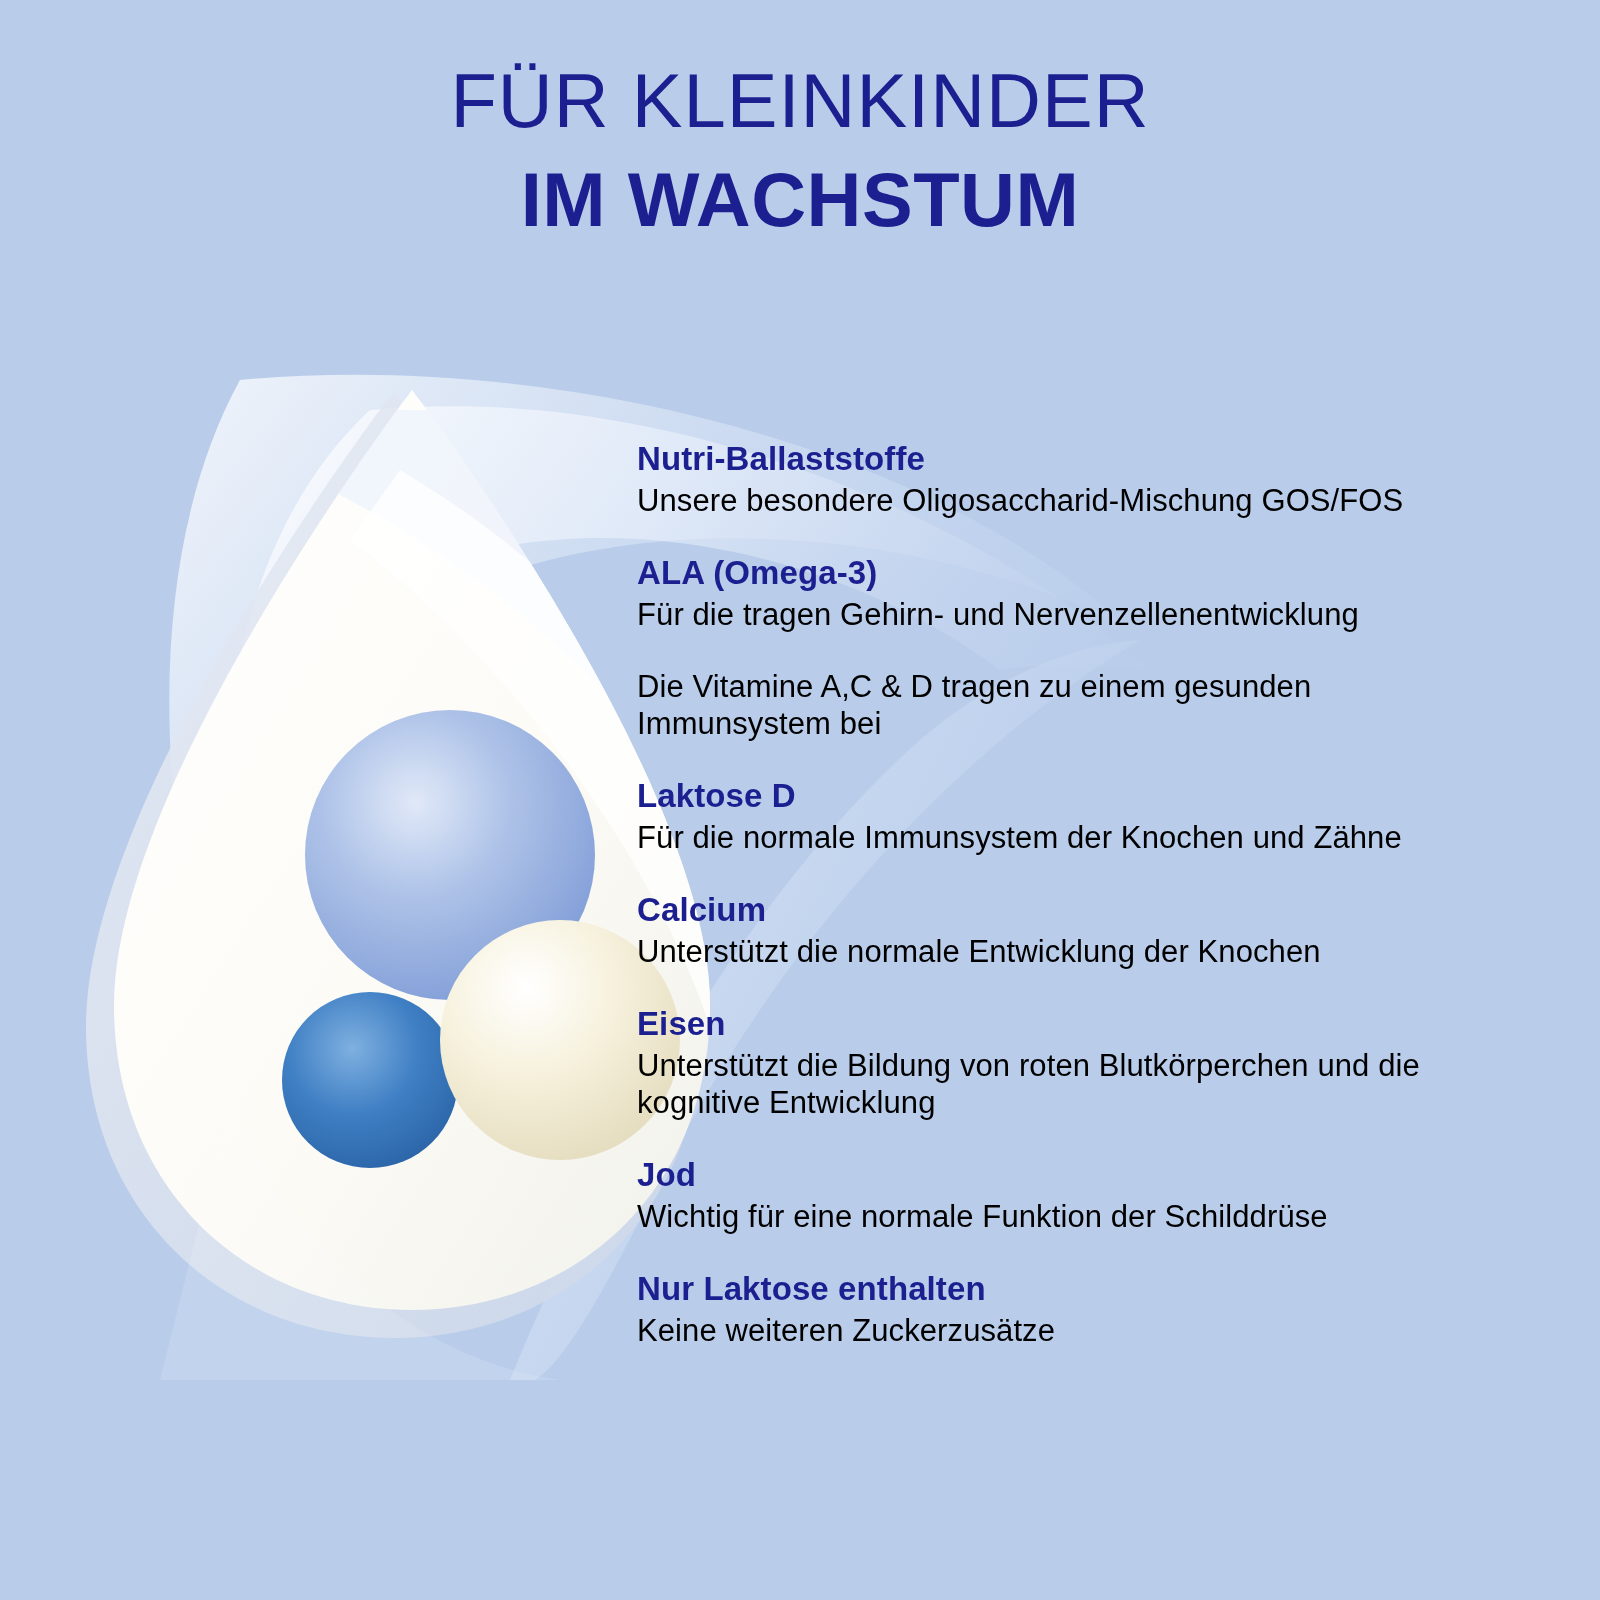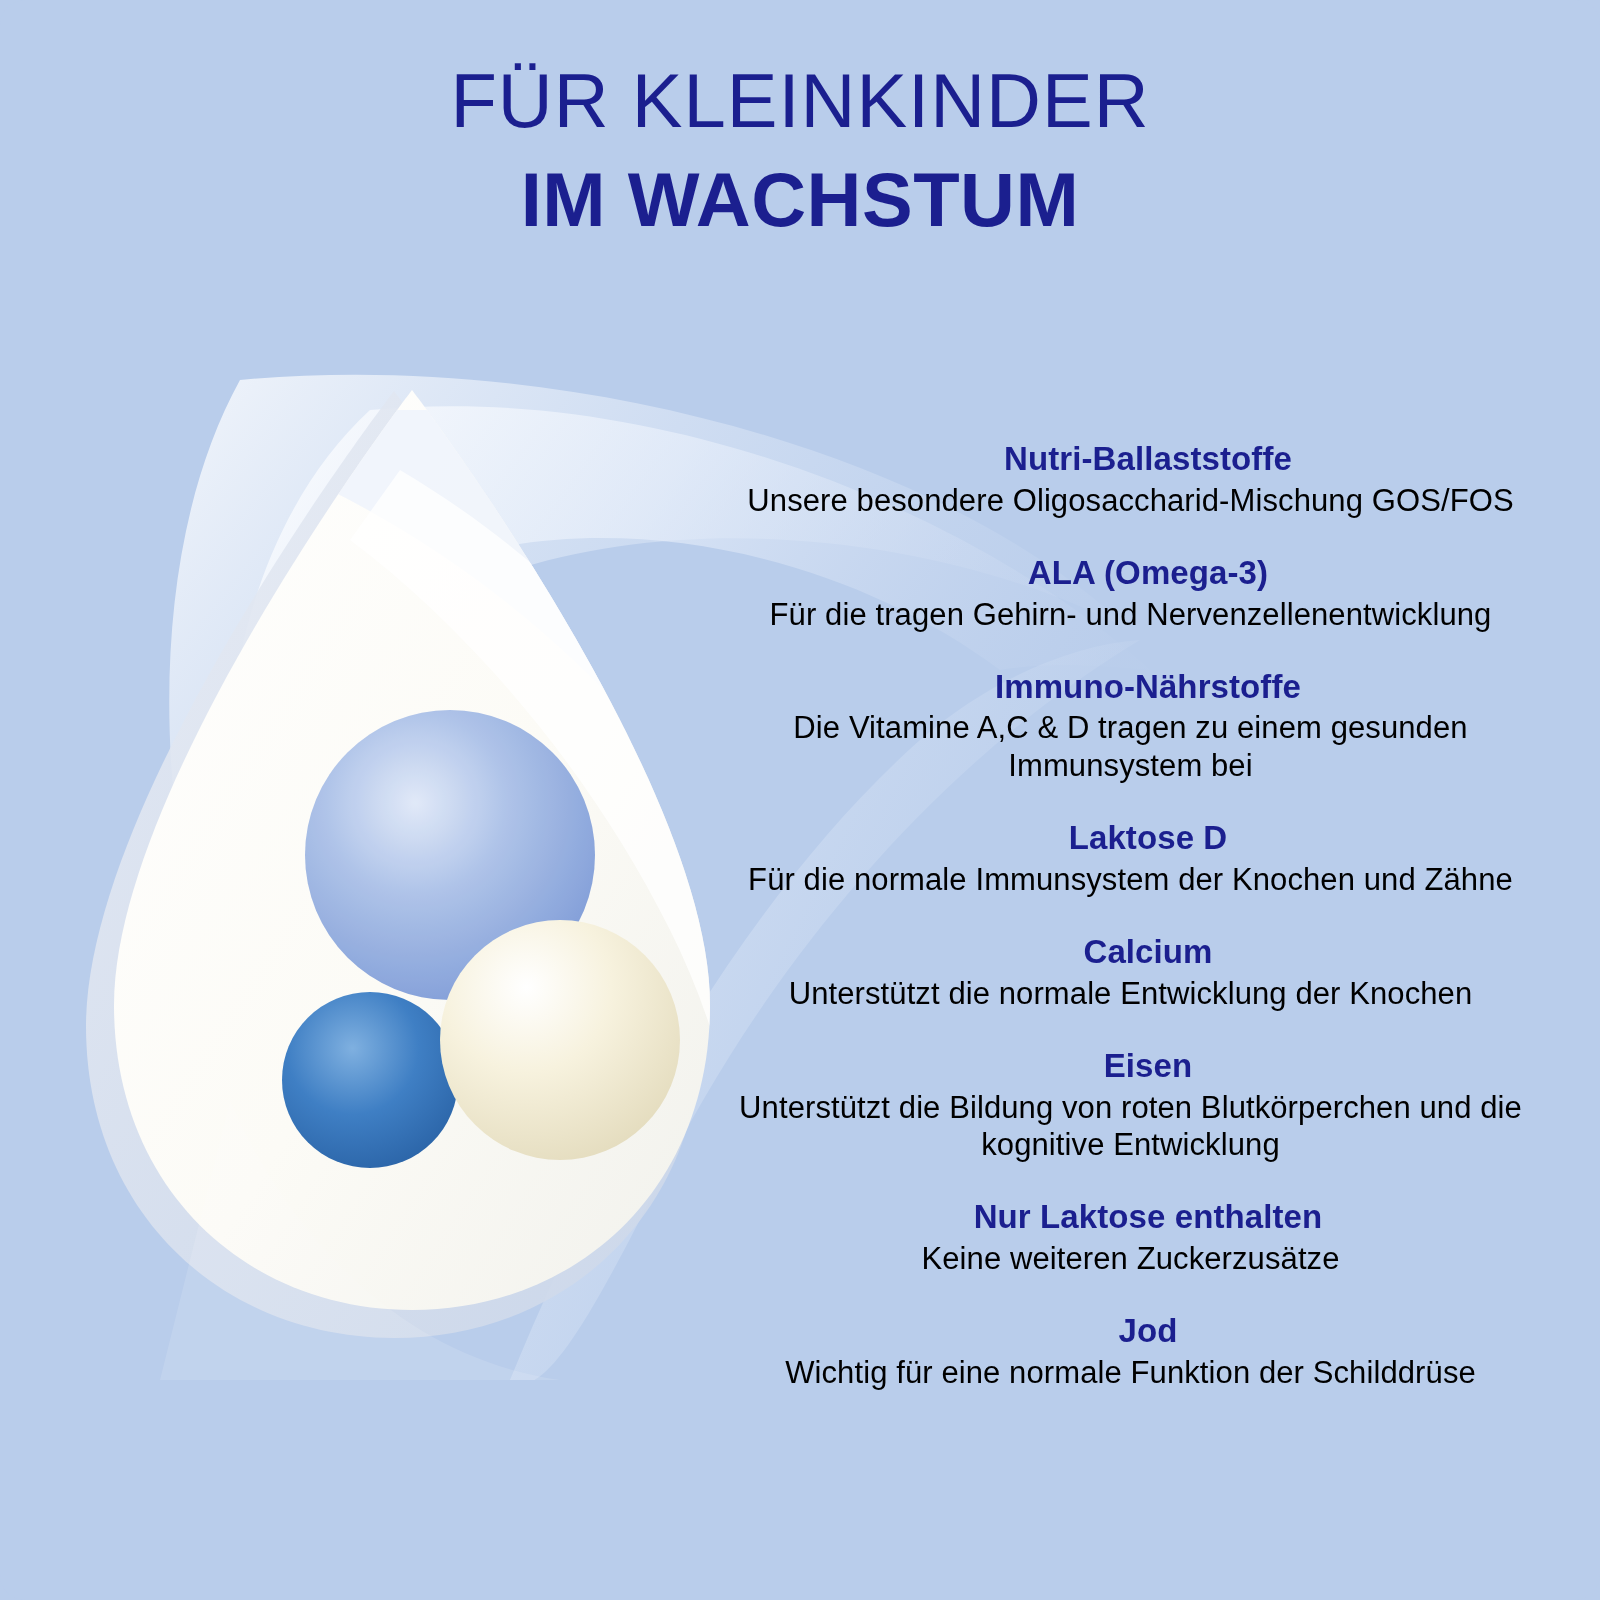--- a/index.html
+++ b/index.html
@@ -55,24 +55,23 @@
     left: 40px;
     top: 200px;
     width: 1120px;
     height: 1180px;
     pointer-events: none;
   }
 
   
   .benefits {
     position: absolute;
-    left: 708px;
+    left: 637px;
     top: 440px;
     width: 880px;
-    text-align: center;
   }
   .benefit {
     margin-bottom: 34px;
   }
   .benefit:last-child { margin-bottom: 0; }
   .benefit .title {
     color: #1b1f8f;
     font-size: 33px;
     font-weight: 700;
     line-height: 1.15;
@@ -173,43 +172,42 @@
       <div class="title">Nutri-Ballaststoffe</div>
       <div class="desc">Unsere besondere Oligosaccharid-Mischung GOS/FOS</div>
     </div>
 
     <div class="benefit">
       <div class="title">ALA (Omega-3)</div>
       <div class="desc">Für die tragen Gehirn- und Nervenzellenentwicklung</div>
     </div>
 
     <div class="benefit">
-      <div class="title">Immuno-Nährstoffe</div>
       <div class="desc">Die Vitamine A,C &amp; D tragen zu einem gesunden Immunsystem bei</div>
     </div>
 
     <div class="benefit">
       <div class="title">Laktose D</div>
       <div class="desc">Für die normale Immunsystem der Knochen und Zähne</div>
     </div>
 
     <div class="benefit">
       <div class="title">Calcium</div>
       <div class="desc">Unterstützt die normale Entwicklung der Knochen</div>
     </div>
 
     <div class="benefit">
       <div class="title">Eisen</div>
       <div class="desc">Unterstützt die Bildung von roten Blutkörperchen und die kognitive Entwicklung</div>
     </div>
 
     <div class="benefit">
+      <div class="title">Jod</div>
+      <div class="desc">Wichtig für eine normale Funktion der Schilddrüse</div>
+    </div>
+
+    <div class="benefit">
       <div class="title">Nur Laktose enthalten</div>
       <div class="desc">Keine weiteren Zuckerzusätze</div>
     </div>
 
-    <div class="benefit">
-      <div class="title">Jod</div>
-      <div class="desc">Wichtig für eine normale Funktion der Schilddrüse</div>
-    </div>
-
   </div>
 </div>
 
 </body></html>

